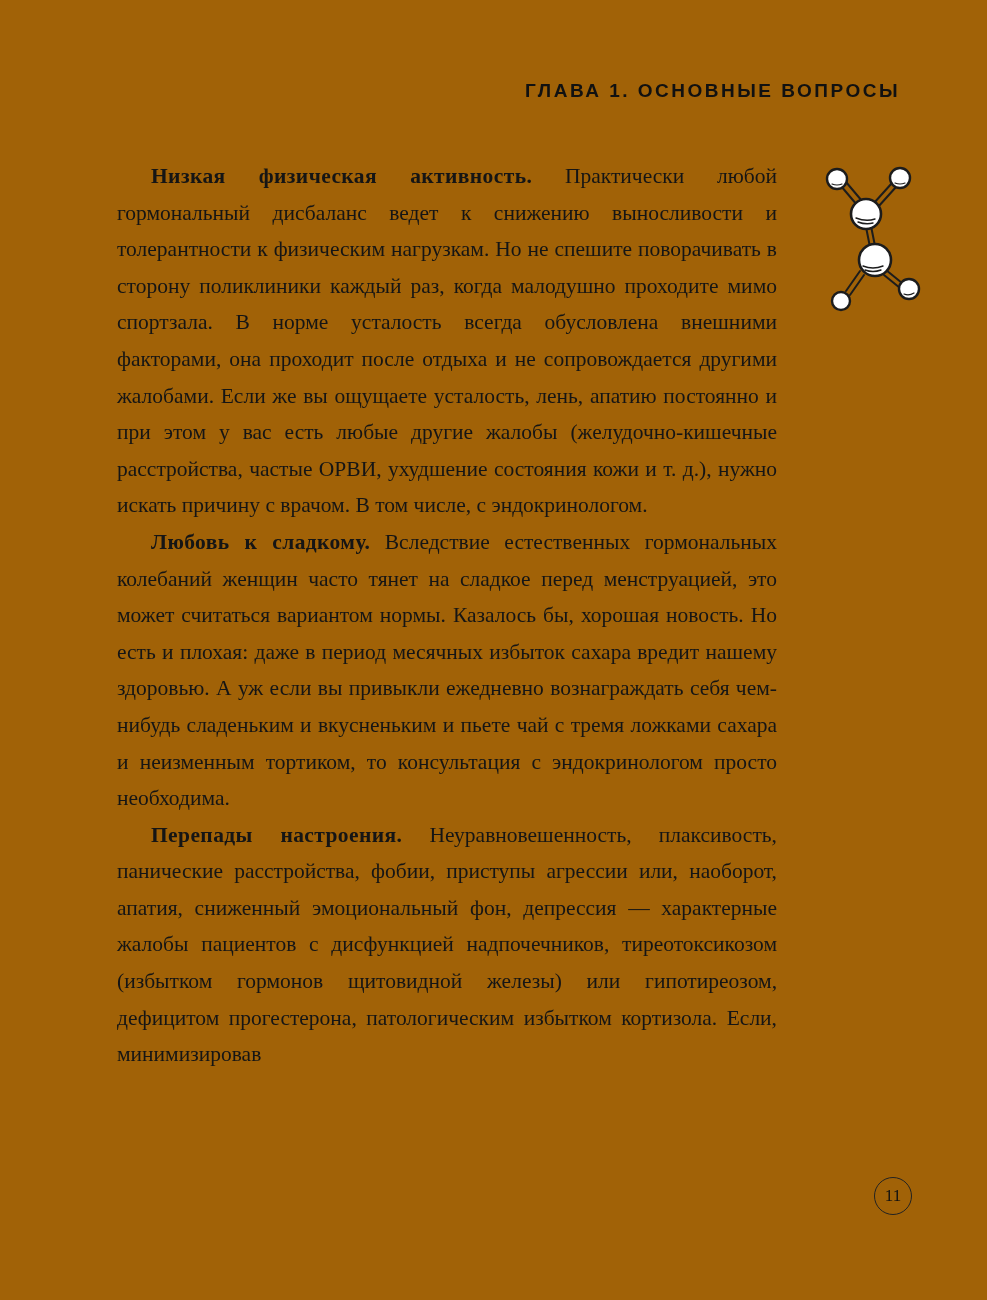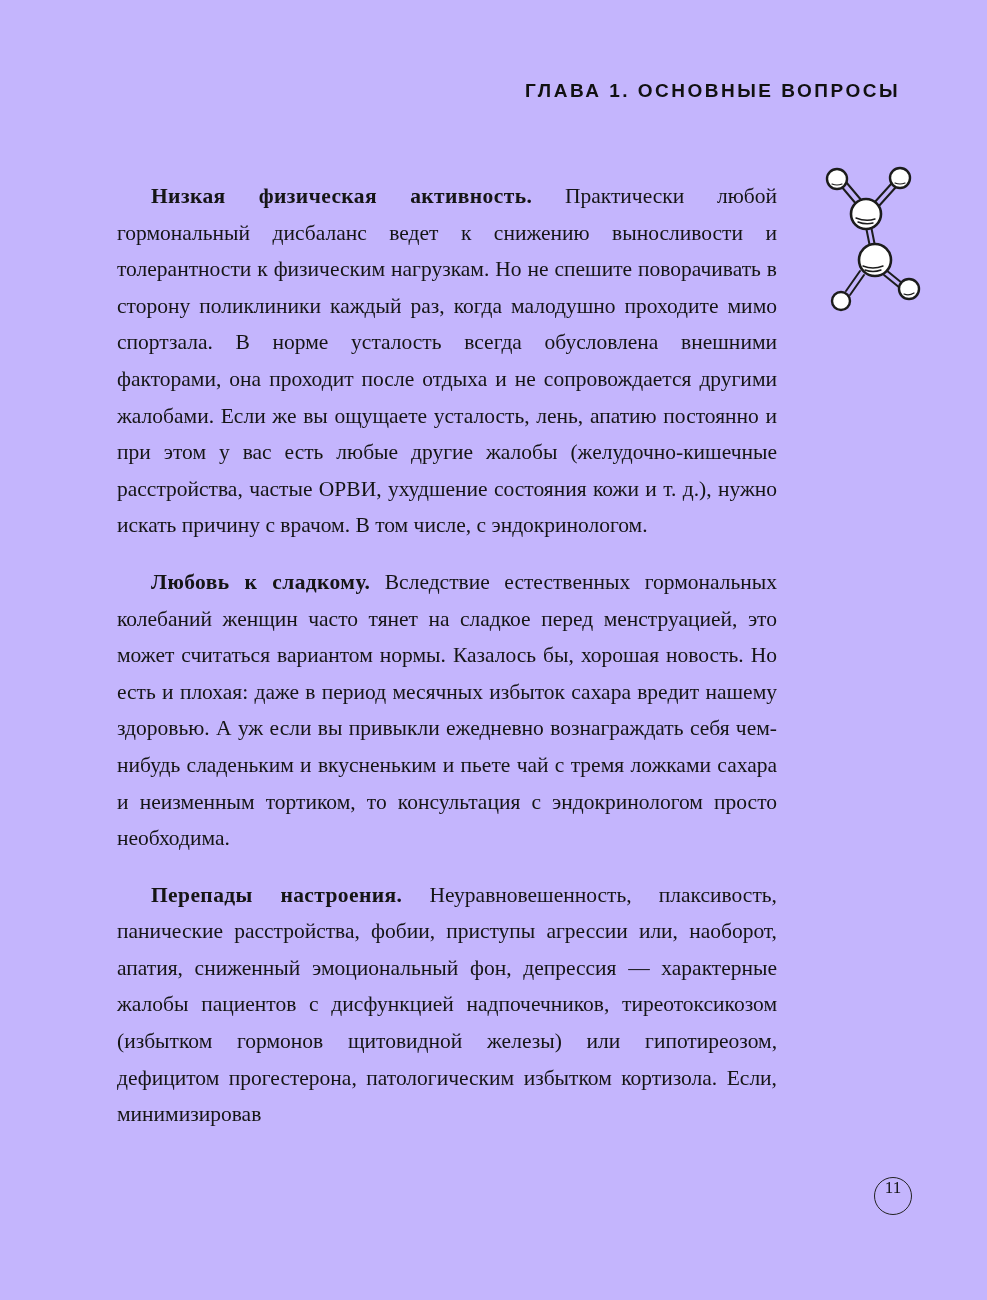--- a/index.html
+++ b/index.html
@@ -4,21 +4,21 @@
 <style>
   html, body {
     margin: 0;
     padding: 0;
     background: #ffffff;
   }
   .page {
     position: relative;
     width: 987px;
     height: 1300px;
-    background: #c4b5fd;
+    background: #a16207;
     overflow: hidden;
     color: #111111;
     font-family: "Liberation Serif", serif;
   }
   .chapter-header {
     position: absolute;
     top: 80px;
     left: 0;
     right: 87px;
     text-align: right;
@@ -40,21 +40,20 @@
     hyphens: auto;
     -webkit-hyphens: auto;
     color: #151515;
   }
   .text-block p {
     margin: 0;
     padding: 0;
   }
   .text-block p.indent {
     text-indent: 34px;
-    margin-top: 20px;
   }
   .text-block b {
     font-weight: 700;
     letter-spacing: 0.4px;
   }
   .molecule {
     position: absolute;
     top: 155px;
     left: 808px;
     width: 130px;
@@ -63,21 +62,21 @@
   .page-number {
     position: absolute;
     left: 874px;
     top: 1177px;
     width: 38px;
     height: 38px;
     border: 1.6px solid #222222;
     border-radius: 50%;
     box-sizing: border-box;
     display: flex;
-    align-items: flex-start;
+    align-items: center;
     justify-content: center;
     font-family: "Liberation Serif", serif;
     font-size: 17px;
     color: #111111;
   }
 </style>
 </head>
 <body>
 
 <div class="page">

